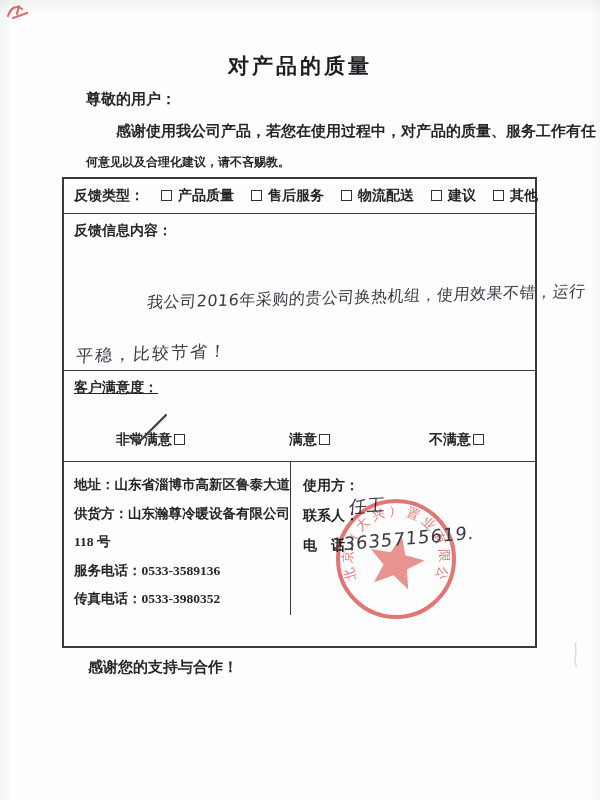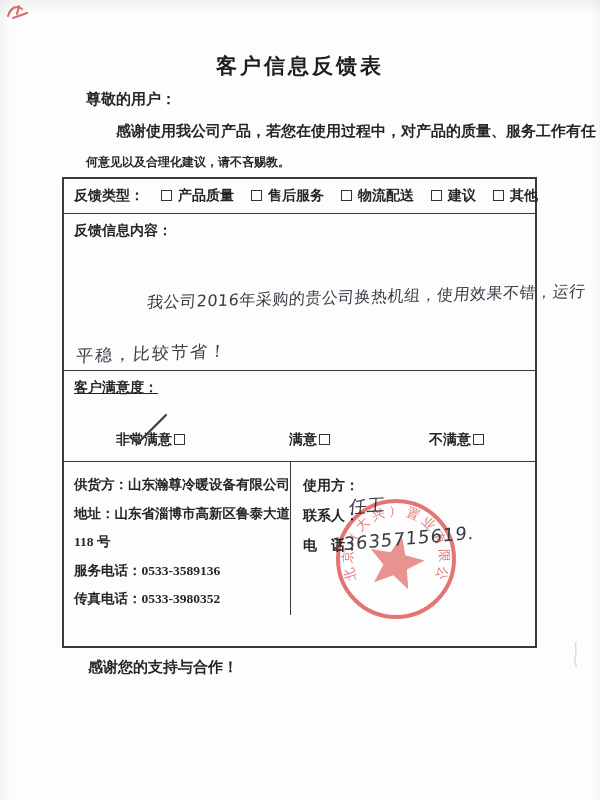--- a/index.html
+++ b/index.html
@@ -82,21 +82,21 @@
 </style>
 </head>
 <body>
 
 <div class="paper">
 
   <svg class="corner-mark-tl" width="30" height="22" viewBox="0 0 30 22">
     <path d="M3 14 C6 5 12 3 17 7 M8 16 L22 11 M14 4 L12 12" stroke="#cc4f4a" stroke-width="2.2" fill="none" stroke-linecap="round"></path>
   </svg>
 
-  <div class="title">客户信息反馈表</div>
+  <div class="title">对产品的质量</div>
   <div class="salutation">尊敬的用户：</div>
   <div class="intro-line1">感谢使用我公司产品，若您在使用过程中，对产品的质量、服务工作有任</div>
   <div class="intro-line2">何意见以及合理化建议，请不吝赐教。</div>
 
   <div class="form-table">
 
 
     <div class="row r2">
       <span>反馈类型：</span>
       <span class="type-item">
@@ -138,22 +138,22 @@
       <span class="sat-option sat-2">
         <span>满意</span><span class="cbx"></span>
       </span>
       <span class="sat-option sat-3">
         <span>不满意</span><span class="cbx"></span>
       </span>
     </div>
 
     <div class="row r5">
       <div class="cell-left">
+        <div>地址：山东省淄博市高新区鲁泰大道</div>
         <div>供货方：山东瀚尊冷暖设备有限公司</div>
-        <div>地址：山东省淄博市高新区鲁泰大道</div>
         <div>118 号</div>
         <div>服务电话：0533-3589136</div>
         <div>传真电话：0533-3980352</div>
       </div>
       <div class="cell-right">
         <div class="lbl">使用方：</div>
         <div class="lbl">联系人：</div>
         <div class="lbl">电　话：</div>
         <div class="hand hw-contact">任工</div>
         <div class="hand hw-phone">13635715619.</div>

